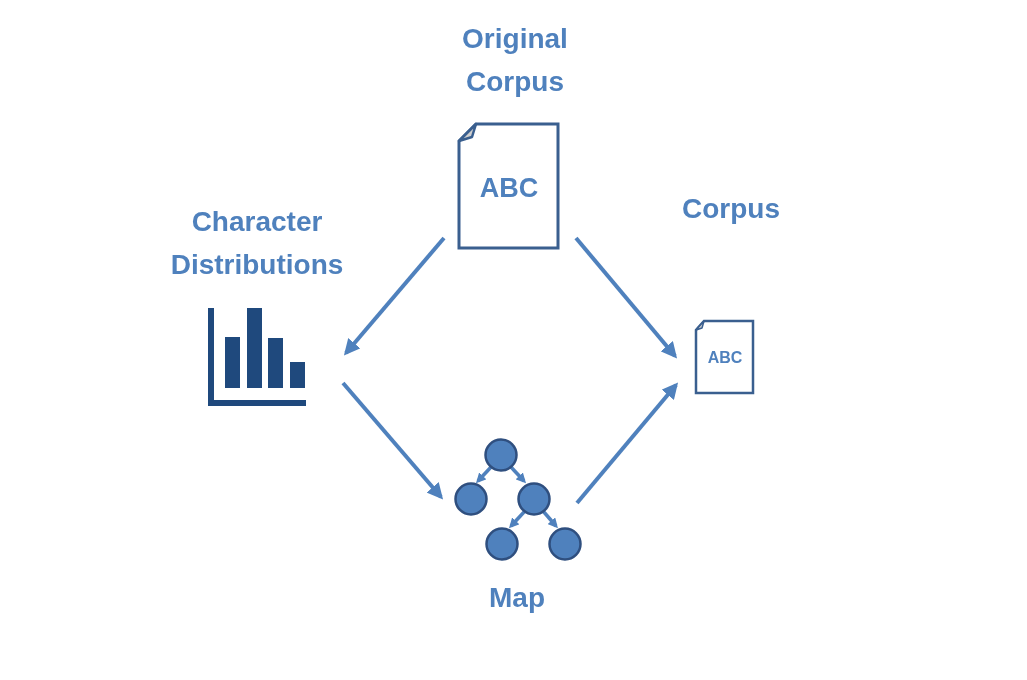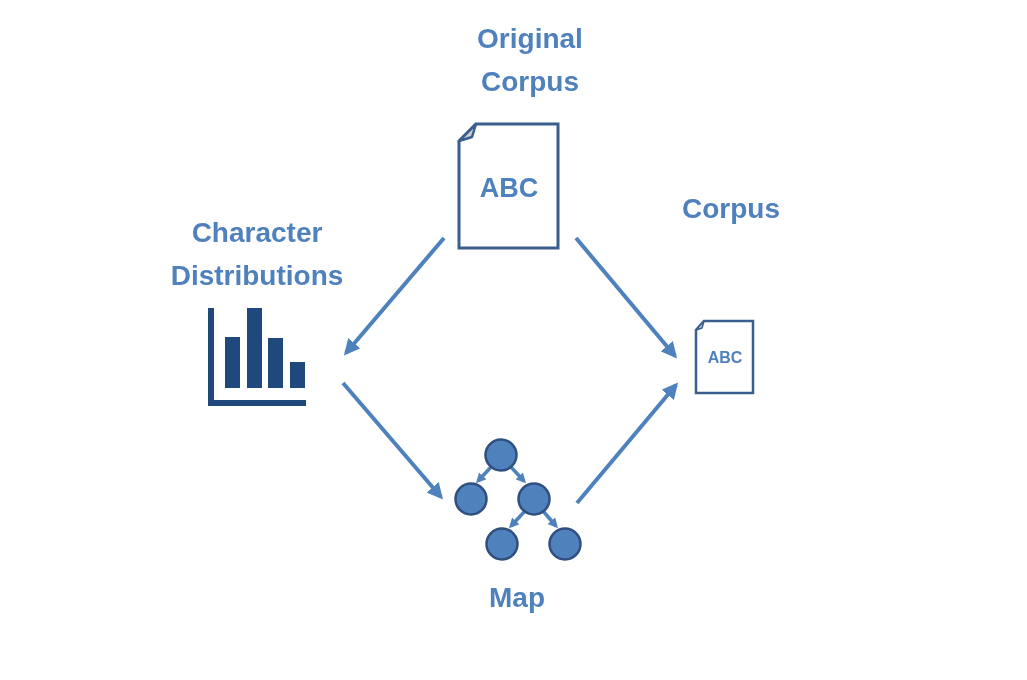--- a/index.html
+++ b/index.html
@@ -5,26 +5,26 @@
   html, body { margin: 0; padding: 0; background: #ffffff; }
   body { width: 1027px; height: 680px; position: relative; overflow: hidden; font-family: "Liberation Sans", "DejaVu Sans", sans-serif; }
   .label { position: absolute; color: #4F81BD; font-weight: bold; font-size: 28px; line-height: 43px; text-align: center; white-space: nowrap; }
   .label span { display: block; }
   svg#diagram { position: absolute; left: 0; top: 0; }
   .doc-text { font-family: "Liberation Sans", "DejaVu Sans", sans-serif; font-weight: bold; fill: #4F81BD; }
 </style>
 </head>
 <body>
 
-<div class="label" style="left:430px; top:17px; width:200px;">
+<div class="label" style="left:415px; top:17px; width:200px;">
   <span>Original</span>
   <span>Corpus</span>
 </div>
 
-<div class="label" style="left:137px; top:211px; width:240px;">
+<div class="label" style="left:137px; top:200px; width:240px;">
   <span>Character</span>
   <span>Distributions</span>
 </div>
 
 <div class="label" style="left:621px; top:187px; width:220px;">
   <span>Corpus</span>
 </div>
 
 <div class="label" style="left:417px; top:576px; width:200px;">
   <span>Map</span>

